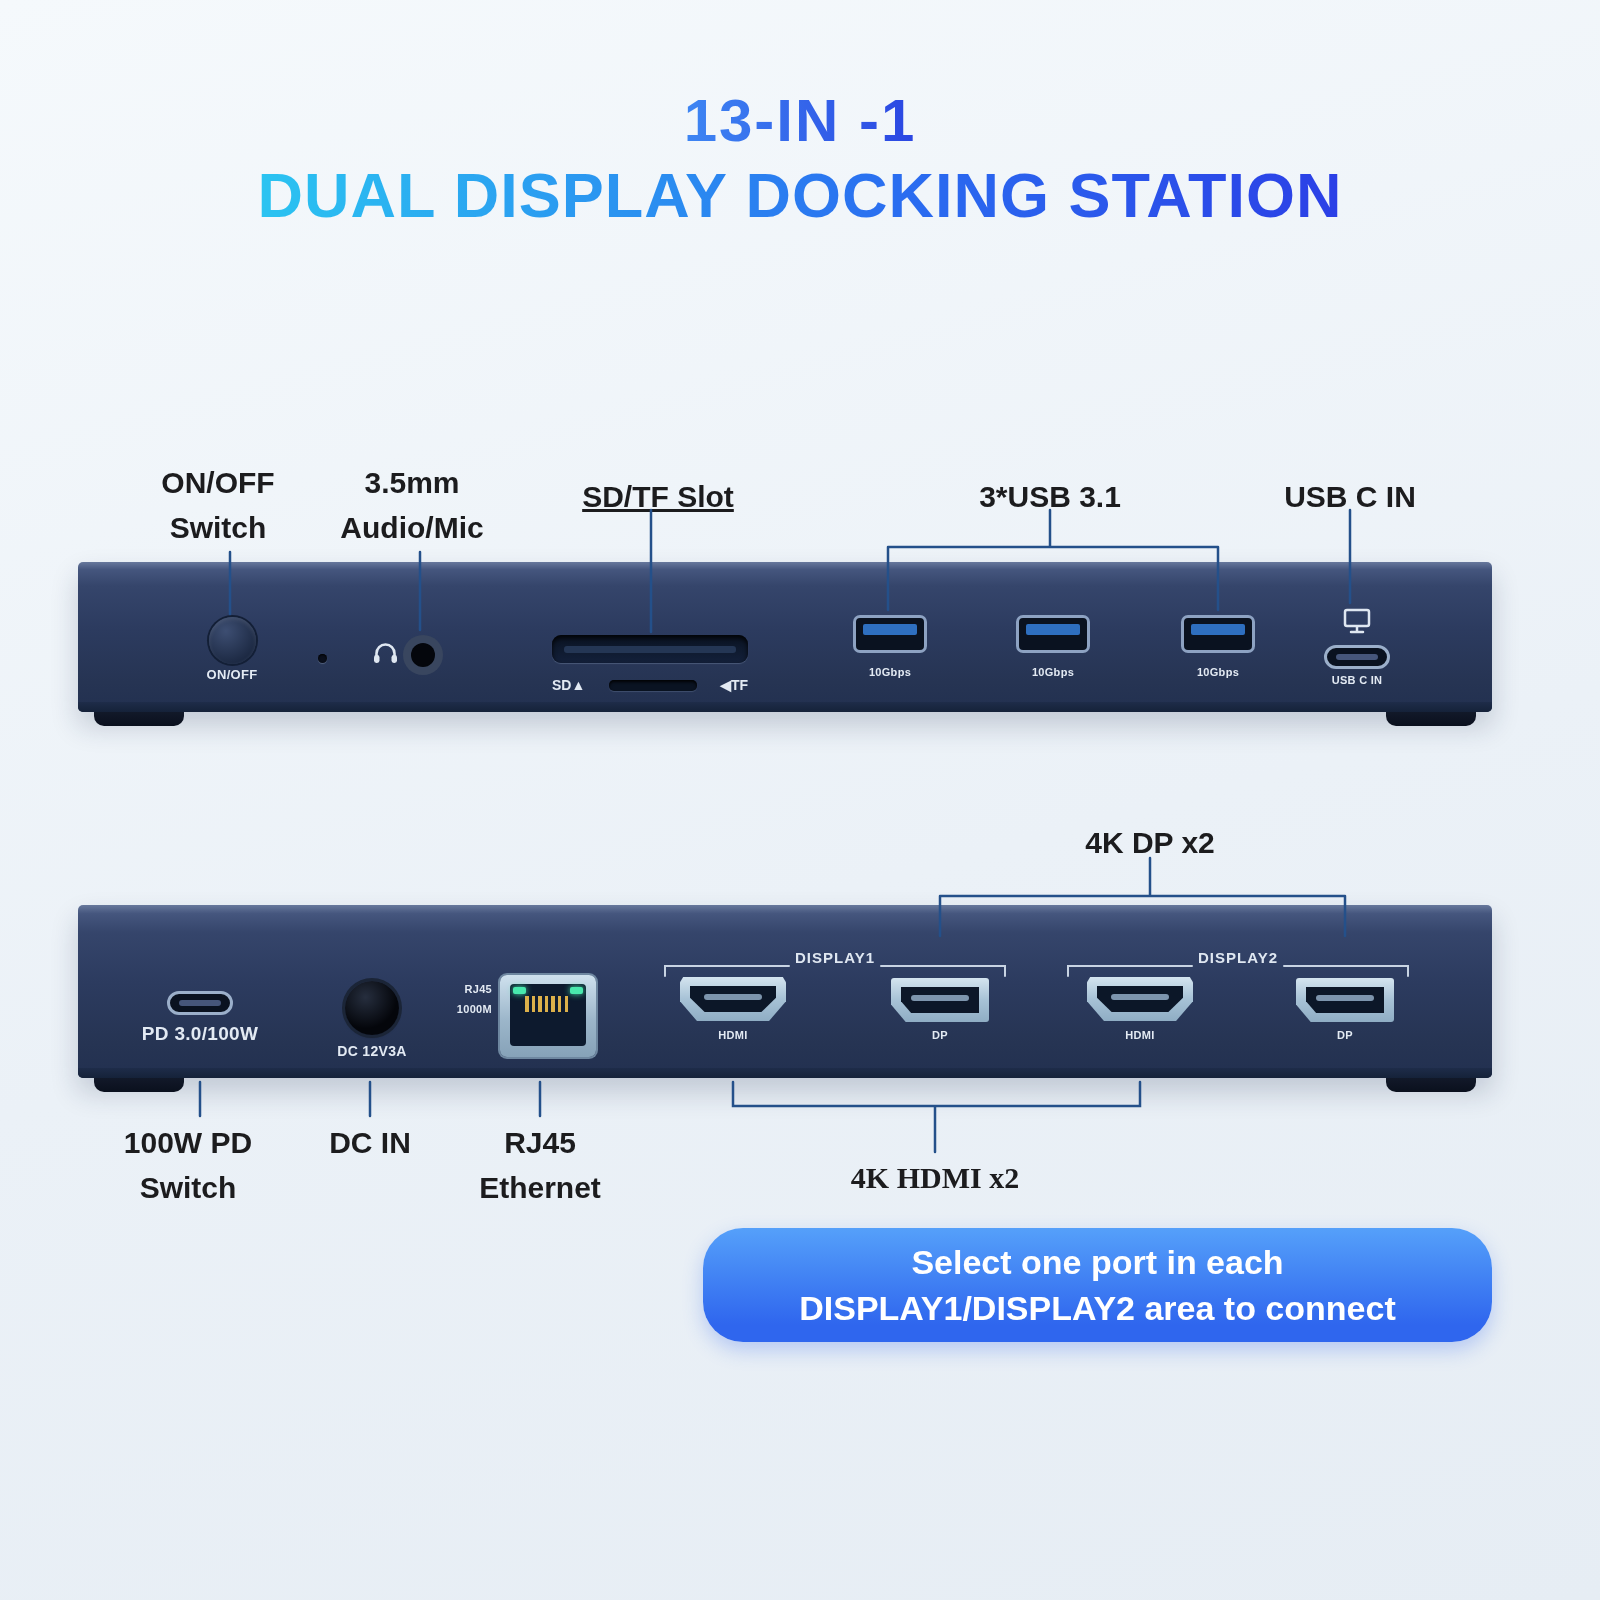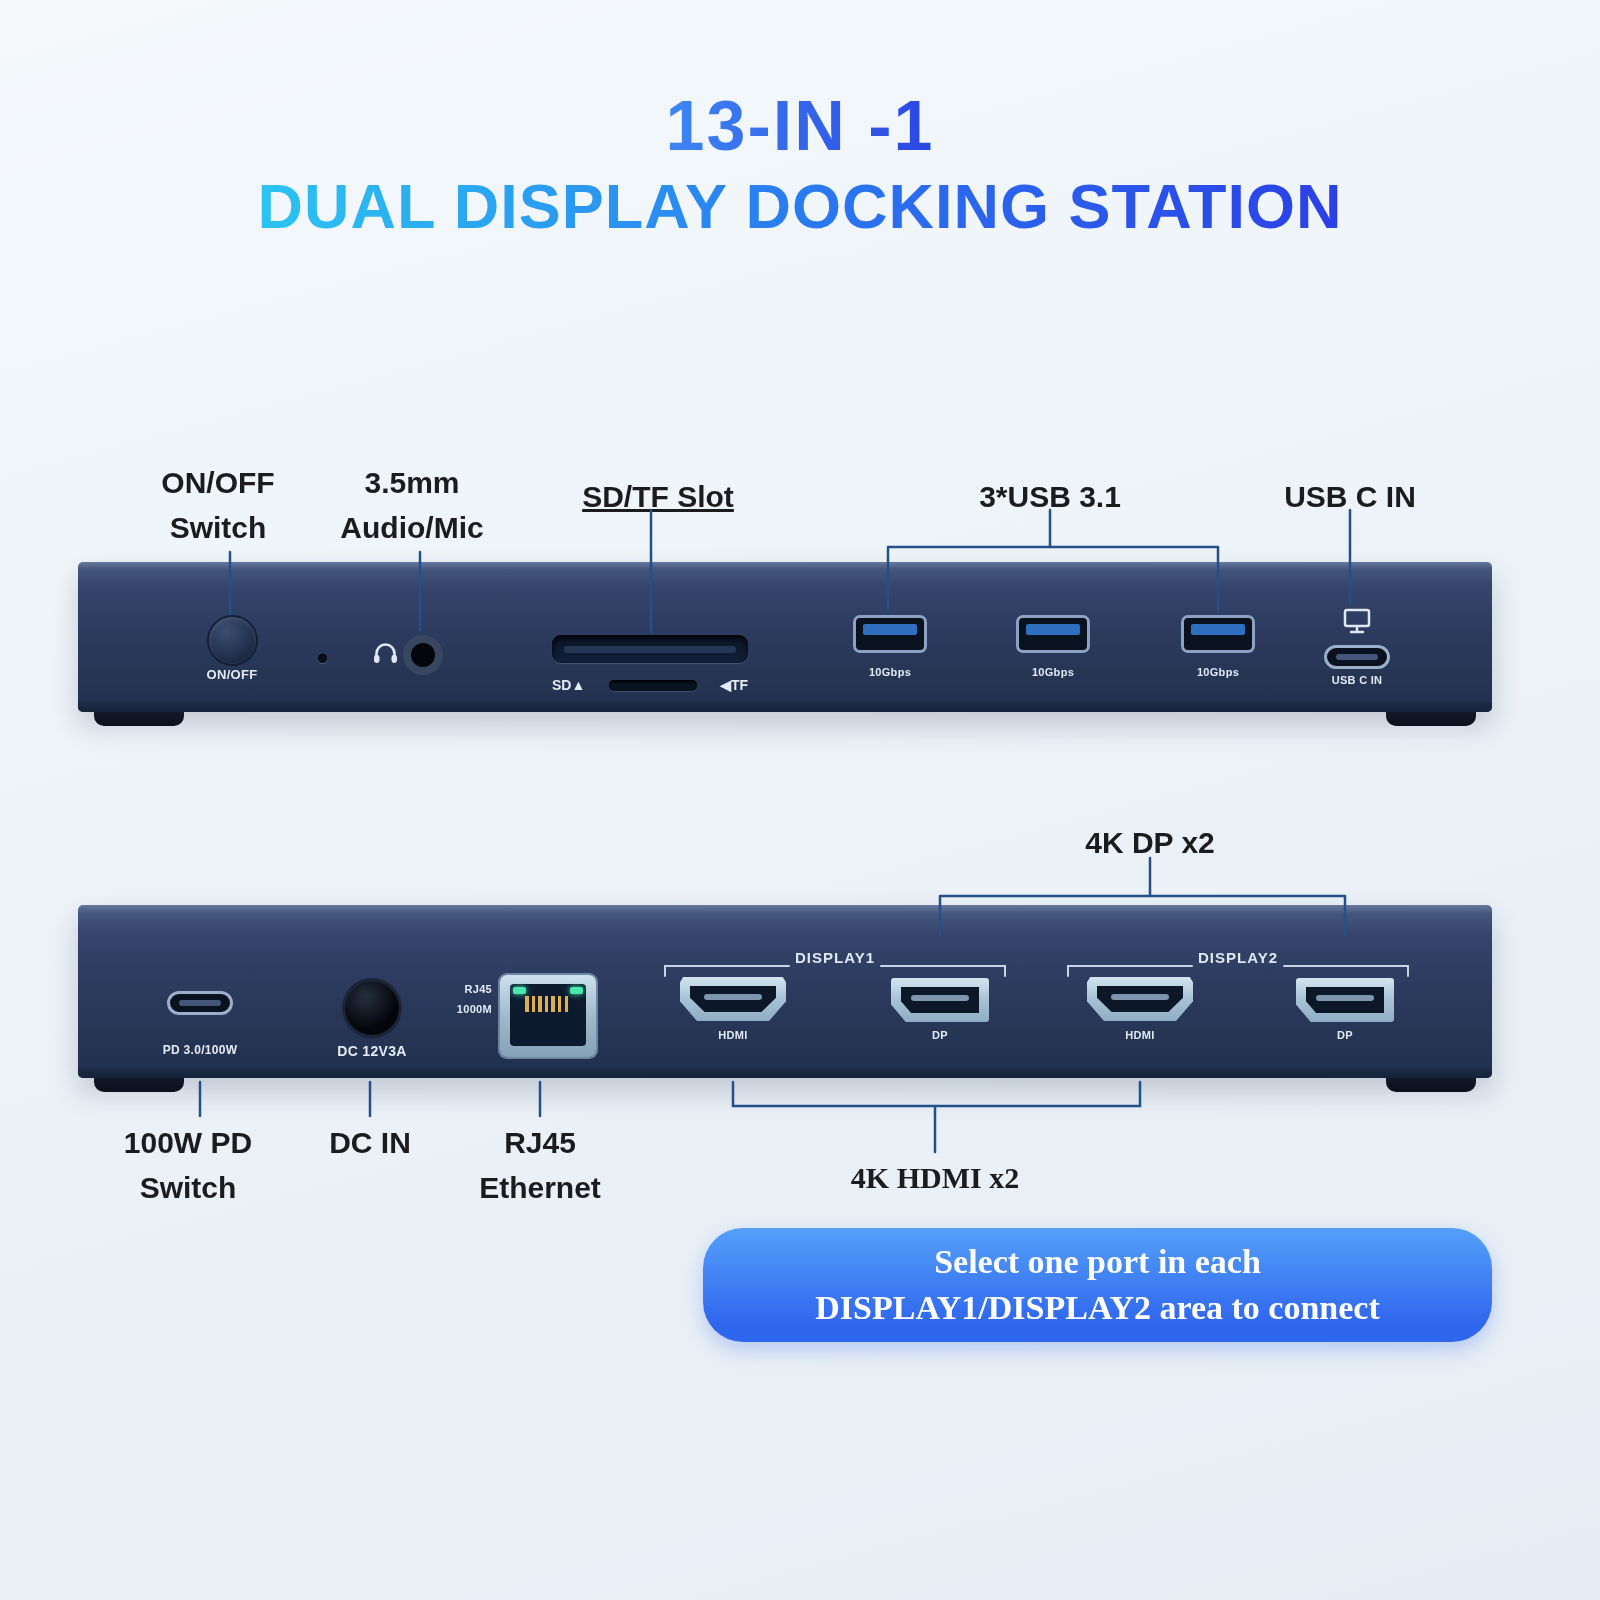--- a/index.html
+++ b/index.html
@@ -8,21 +8,21 @@
     font-family:"Liberation Sans", sans-serif;
     background:linear-gradient(165deg,#f5f9fc 0%,#ebf1f7 55%,#e6edf4 100%);
     position:relative; overflow:hidden;
   }
   .page { position:absolute; inset:0; }
 
   
   .title { position:absolute; top:86px; left:0; width:100%; text-align:center; z-index:2; }
   .grad { display:inline-block; color:#2b55e8; -webkit-text-fill-color:transparent;
           -webkit-background-clip:text; background-clip:text; }
-  .title-line1 { font-size:70px; font-weight:800; letter-spacing:2px;
+  .title-line1 { font-size:60px; font-weight:800; letter-spacing:2px;
           background-image:linear-gradient(90deg,#3e86f3,#2b46e2); }
   .title-line2 { font-size:63px; font-weight:800; letter-spacing:1px; margin-top:4px;
           background-image:linear-gradient(90deg,#2bc4f1 0%,#2a6cf0 60%,#2b3fe6 100%); }
 
   
   .anno { position:absolute; color:#1c1c1e; font-size:30px; font-weight:700;
           text-align:center; line-height:45px; z-index:3; }
 
   
   .device { position:absolute; left:78px; width:1414px; border-radius:5px; z-index:1;
@@ -101,21 +101,21 @@
     background:#7d95ad; border-radius:3px; }
 
   
   .lines { position:absolute; inset:0; z-index:6; pointer-events:none; }
 
   
   .cta { position:absolute; left:703px; top:1228px; width:789px; height:114px; border-radius:40px;
     background:linear-gradient(180deg,#55a0fa 0%,#2f66ee 85%);
     display:flex; flex-direction:column; align-items:center; justify-content:center;
     color:#fff; font-size:34px; font-weight:700; line-height:46px; text-align:center; z-index:3;
-    box-shadow:0 8px 20px rgba(47,102,238,.28);font-family:Liberation Serif, serif; }
+    box-shadow:0 8px 20px rgba(47,102,238,.28); }
 </style>
 </head>
 <body>
 
 <div class="page">
 
   <header class="title">
     <div><span class="grad title-line1">13-IN -1</span></div>
     <div><span class="grad title-line2">DUAL DISPLAY DOCKING STATION</span></div>
   </header>
@@ -187,21 +187,21 @@
     <div>RJ45</div>
     <div>Ethernet</div>
   </div>
   <div class="anno" style="left:835px; top:1155px; width:200px;font-family:Liberation Serif, serif;">4K HDMI x2</div>
 
   <div class="device device-back">
     <div class="foot foot-l"></div>
     <div class="foot foot-r"></div>
 
     <div class="usbc-port" style="left:89px; top:86px;"></div>
-    <div class="port-label" style="left:57px; top:118px; width:130px; font-size:12px;margin-top:20px;">PD 3.0/100W</div>
+    <div class="port-label" style="left:57px; top:118px; width:130px; font-size:19px;">PD 3.0/100W</div>
 
     <div class="dc-jack" style="left:267px; top:76px;"></div>
     <div class="port-label" style="left:239px; top:138px; width:110px; font-size:14px;">DC 12V3A</div>
 
     <div class="port-label" style="left:338px; top:74px; width:76px; text-align:right; line-height:20px; font-weight:700;">
       <div>RJ45</div>
       <div>1000M</div>
     </div>
     <div class="rj45" style="left:422px; top:70px;">
       <div class="rj45-inner">

